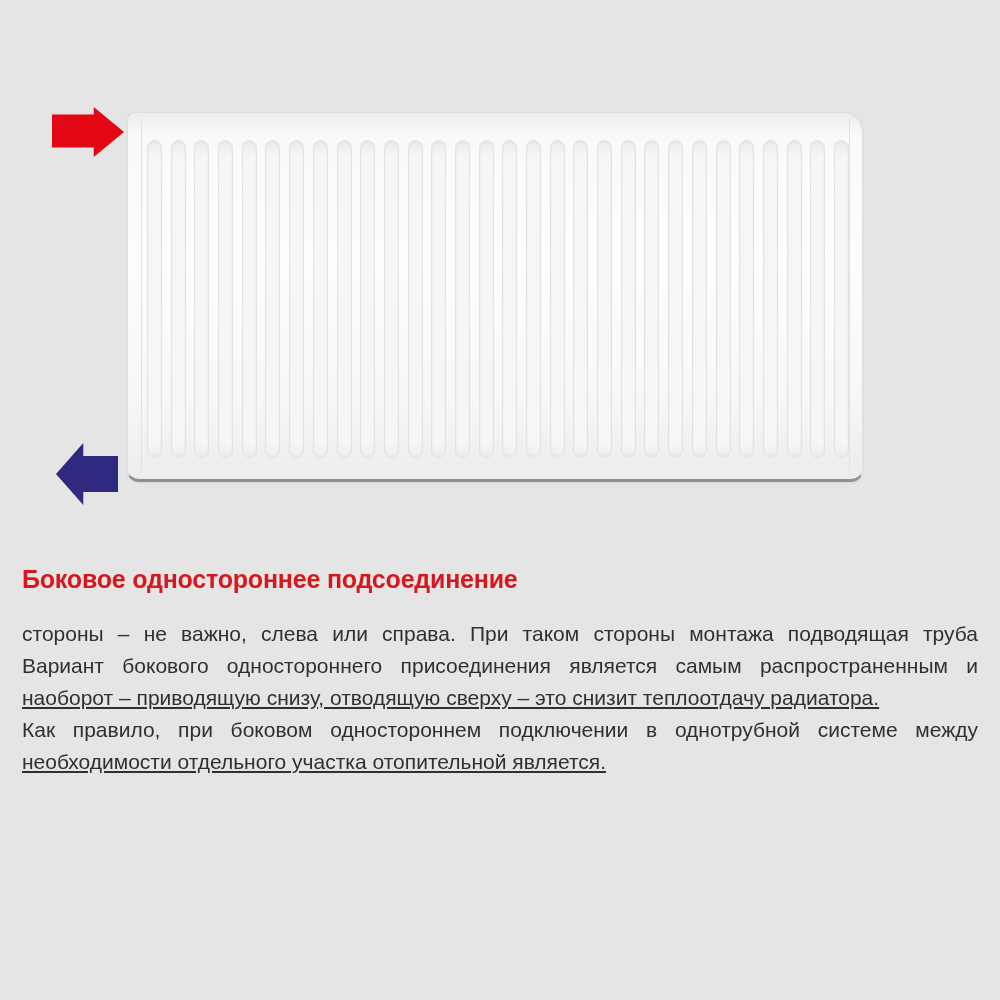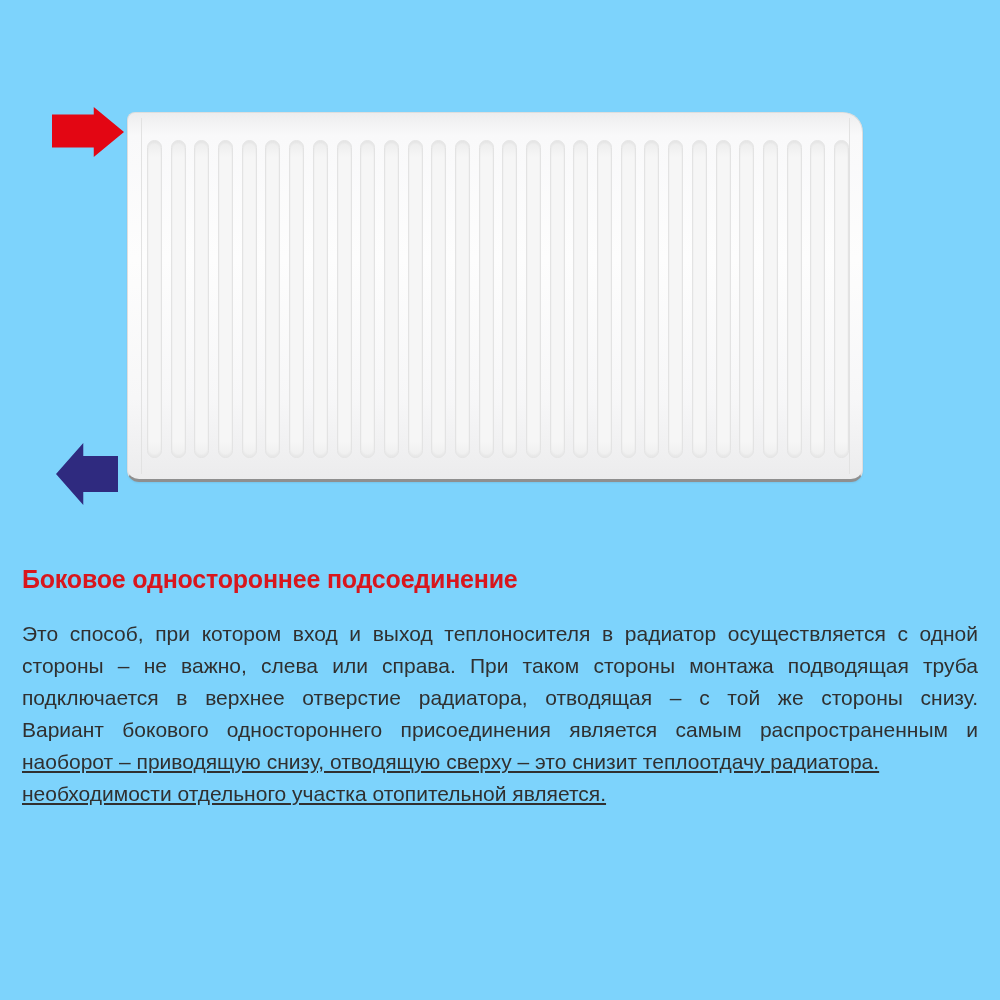--- a/index.html
+++ b/index.html
@@ -5,21 +5,21 @@
   html, body {
     margin: 0;
     padding: 0;
     background: #ffffff;
     font-family: "Liberation Sans", "DejaVu Sans", sans-serif;
   }
   .page {
     position: relative;
     width: 1000px;
     height: 1000px;
-    background: #7dd3fc;
+    background: #e5e5e5;
     overflow: hidden;
   }
 
   
   .radiator {
     position: absolute;
     left: 127px;
     top: 112px;
     width: 736px;
     height: 370px;
@@ -155,21 +155,20 @@
           <div class="groove"></div>
         </div>
     </div>
 
     <div class="arrow arrow-outlet" style="background-color: rgb(47, 42, 127);"></div>
   </div>
 
   <h1 class="section-title" style="color: rgb(216, 22, 29);">Боковое одностороннее подсоединение</h1>
 
   <div class="article">
-    <div class="line">Это способ, при котором вход и выход теплоносителя в радиатор осуществляется с одной</div>
     <div class="line">стороны – не важно, слева или справа. При таком стороны монтажа подводящая труба</div>
-    <div class="line">подключается в верхнее отверстие радиатора, отводящая – с той же стороны снизу.</div>
     <div class="line">Вариант бокового одностороннего присоединения является самым распространенным и</div>
     <div class="line last-line">наоборот – приводящую снизу, отводящую сверху – это снизит теплоотдачу радиатора.</div>
+    <div class="line">Как правило, при боковом одностороннем подключении в однотрубной системе между</div>
     <div class="line last-line">необходимости отдельного участка отопительной является.</div>
   </div>
 
 </div>
 
 </body></html>

